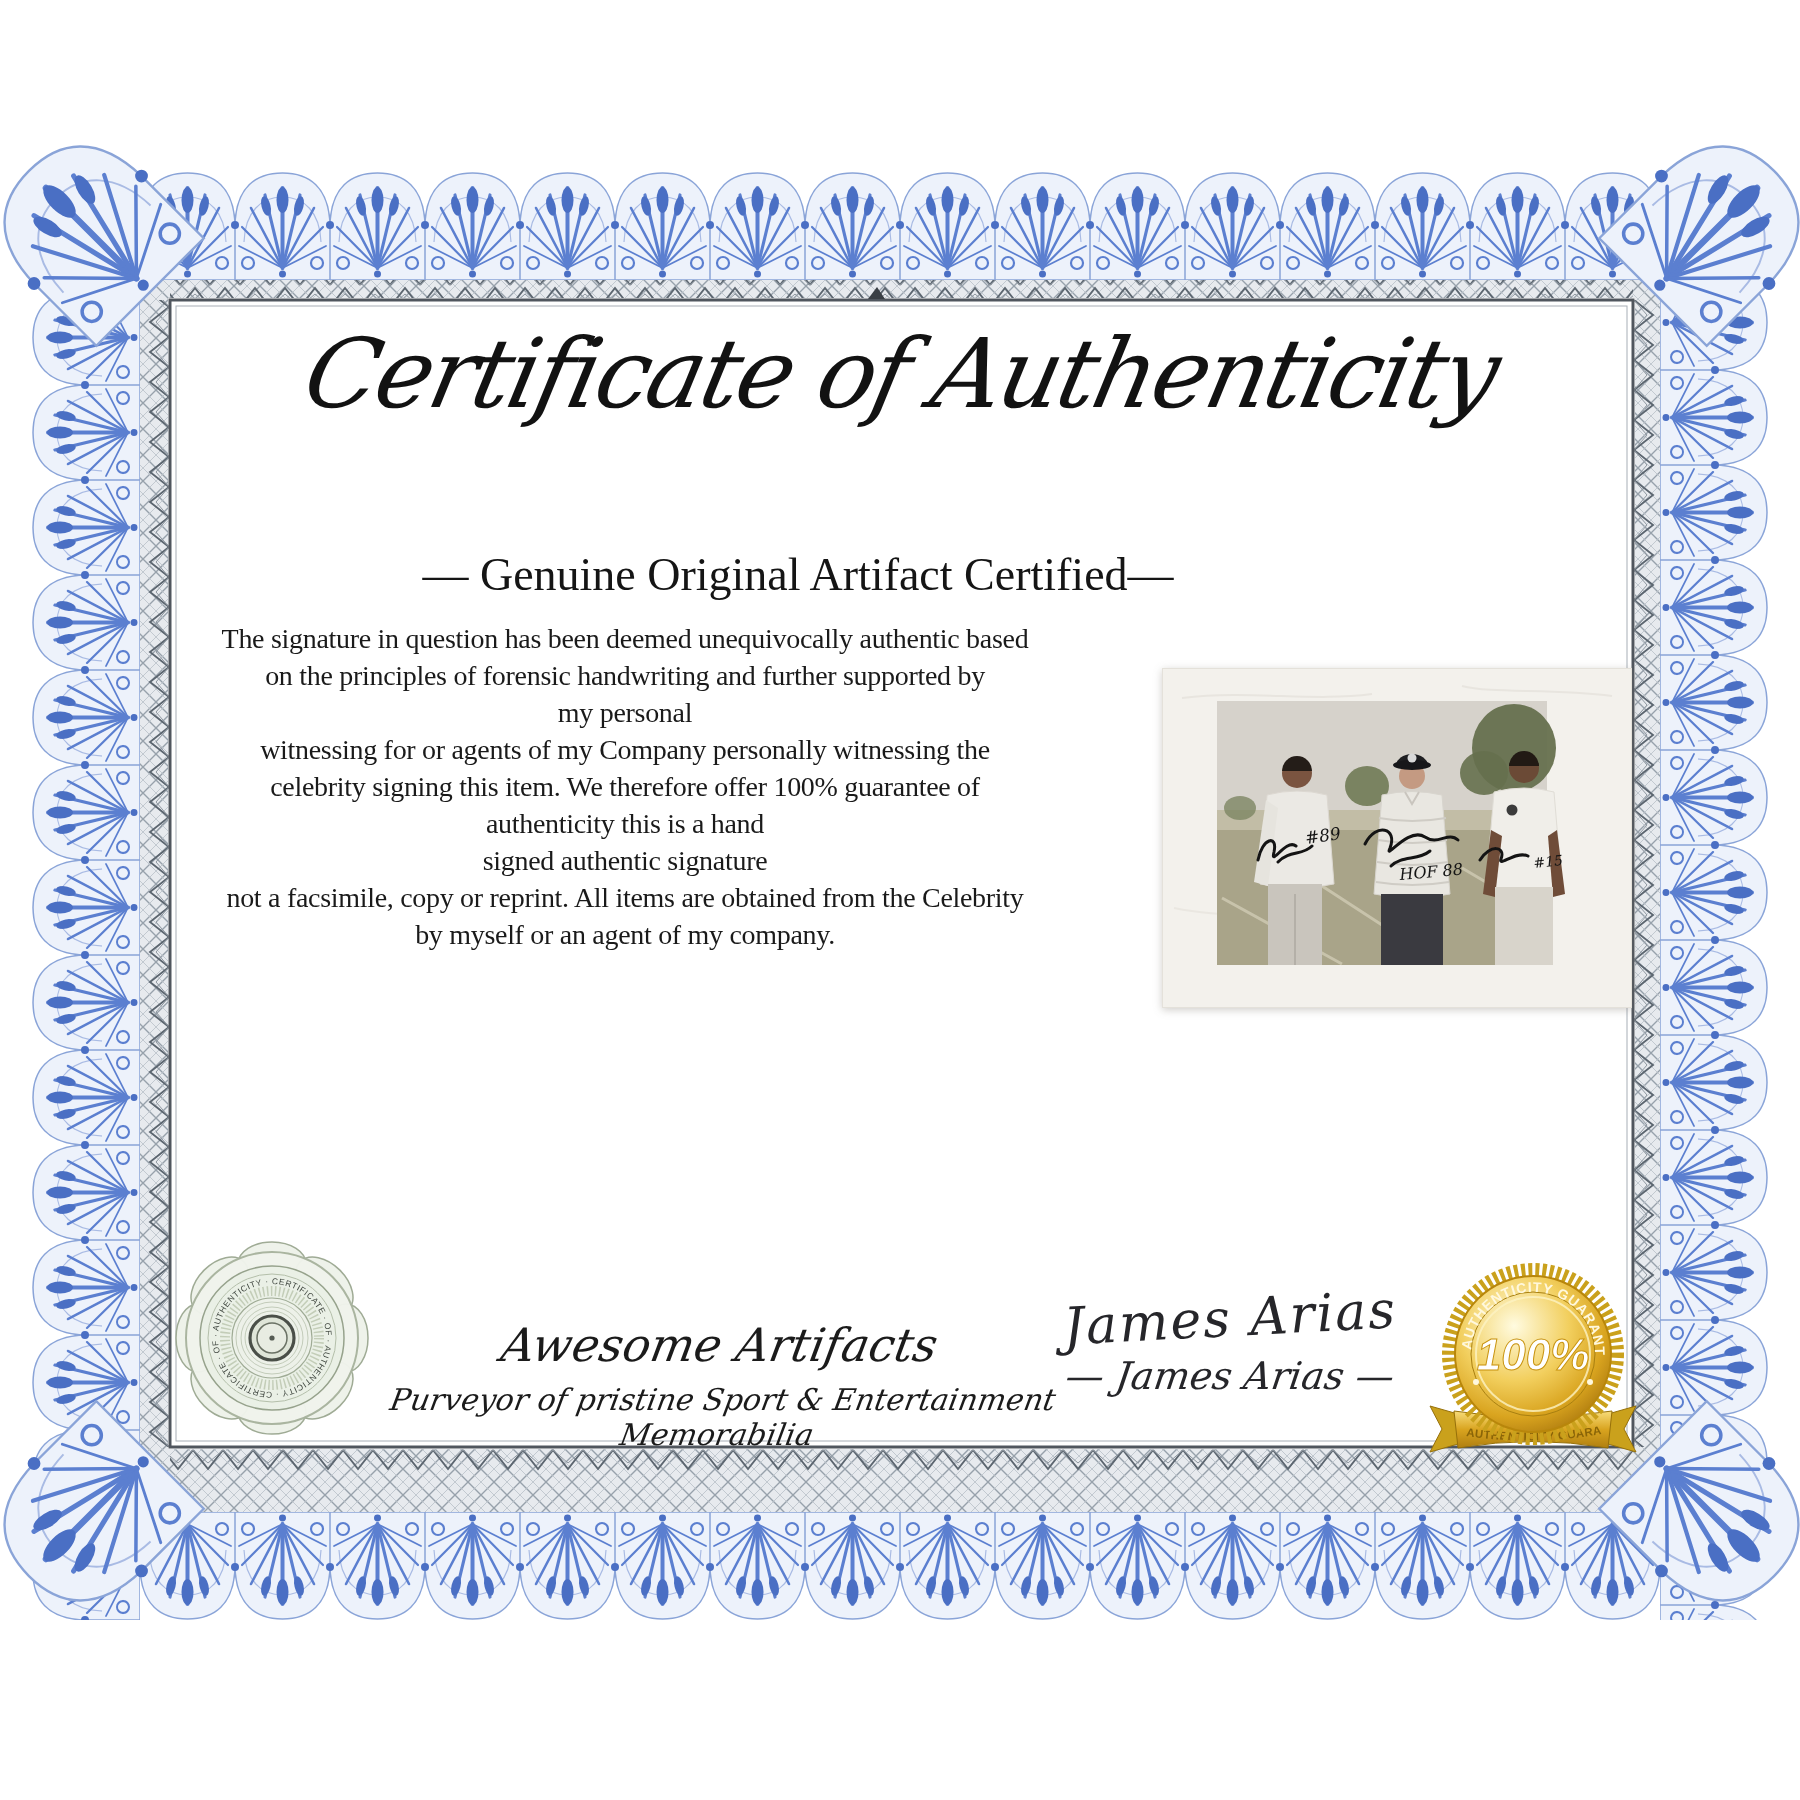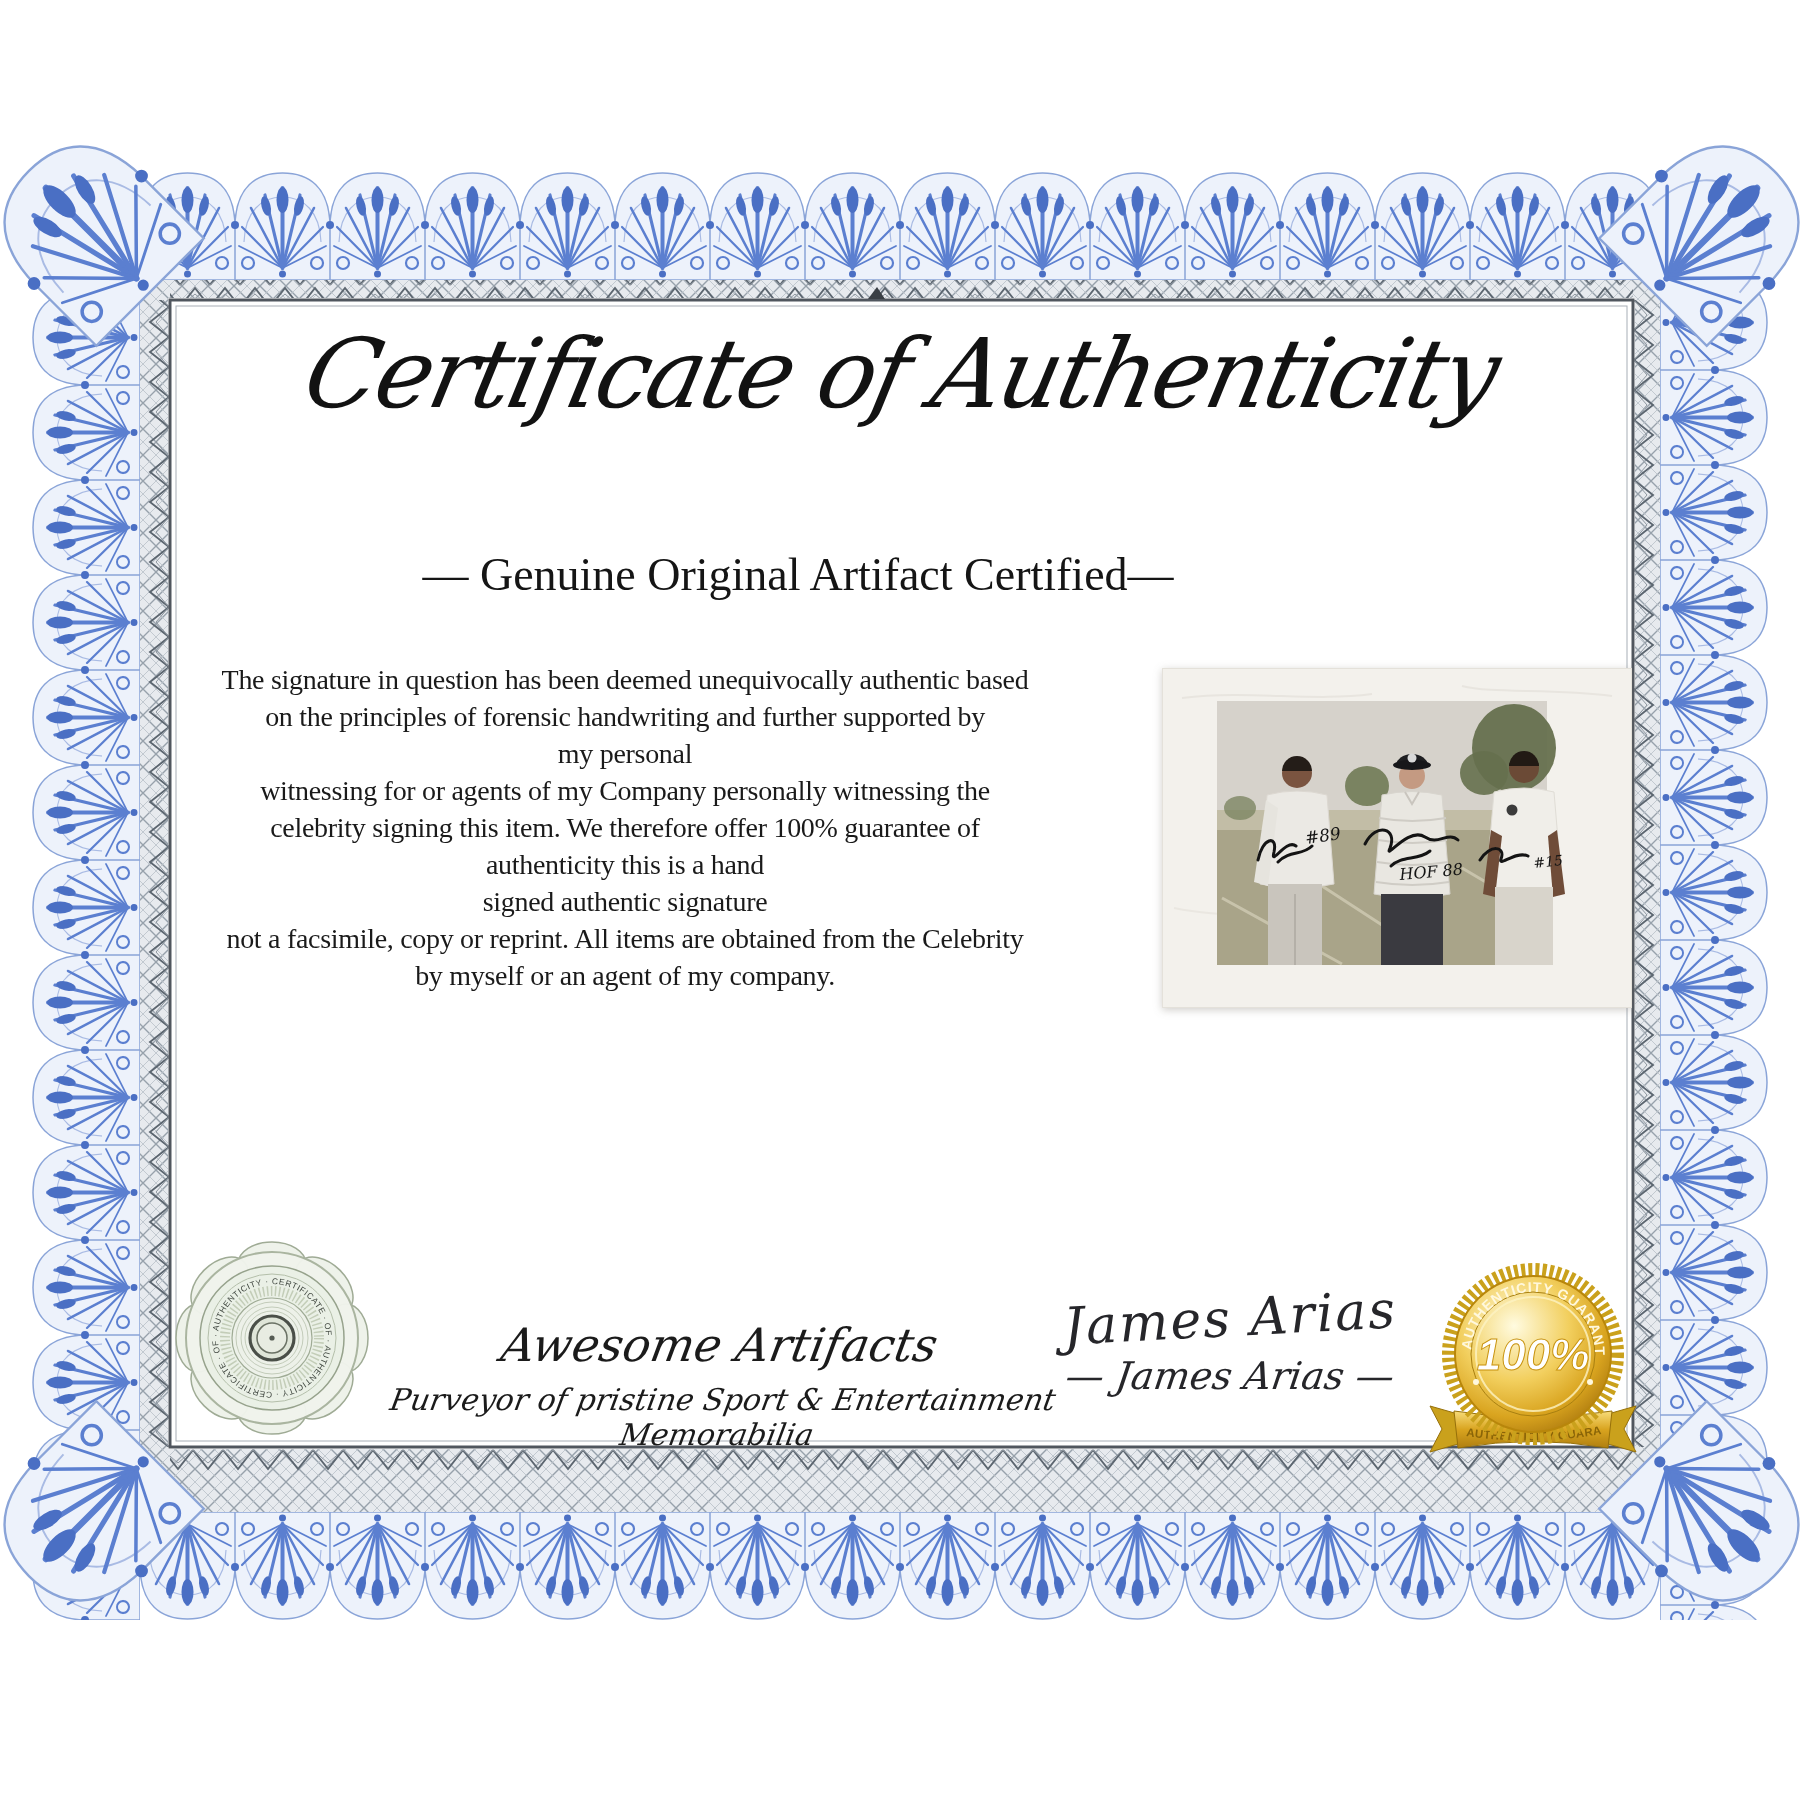--- a/index.html
+++ b/index.html
@@ -9,21 +9,21 @@
   .page{position:absolute;left:0;top:0;width:1800px;height:1800px;background:#fff;}
   .border-svg{position:absolute;left:0;top:0;width:1800px;height:1800px;}
   .title{left:170px;top:318px;width:1463px;text-align:center;
          font-family:"DejaVu Serif", serif;font-style:italic;font-weight:500;
          font-size:96px;letter-spacing:-3px;color:#121212;}
   .title span{display:inline-block;transform:skewX(-12deg);}
   .subtitle{left:170px;top:548px;width:1256px;text-align:center;
             font-size:46px;letter-spacing:0px;color:#151515;}
   .bodytext{left:115px;top:620px;width:1020px;text-align:center;
             font-size:28px;line-height:37px;letter-spacing:-0.3px;
-            white-space:pre-line;color:#1a1a1a;margin-top:41px;}
+            white-space:pre-line;color:#1a1a1a;}
   .heading{left:150px;font-size:44px;letter-spacing:-1px;color:#111;}
   .h1{top:893px;} .h2{top:984px;}
   .footer-script{left:290px;top:1318px;width:860px;text-align:center;
                  font-family:"DejaVu Serif", serif;font-style:italic;color:#1b1b1b;}
   .footer-script .line1{font-size:46px;}
   .footer-script .line2{font-size:30px;margin-top:10px;}
   .footer-script span{display:inline-block;transform:skewX(-10deg);}
   .sig-block{left:1030px;top:1288px;width:400px;text-align:center;
              font-family:"DejaVu Serif", serif;font-style:italic;color:#26262a;}
   .sig-hand{font-size:52px;transform:rotate(-3deg);letter-spacing:2px;}

